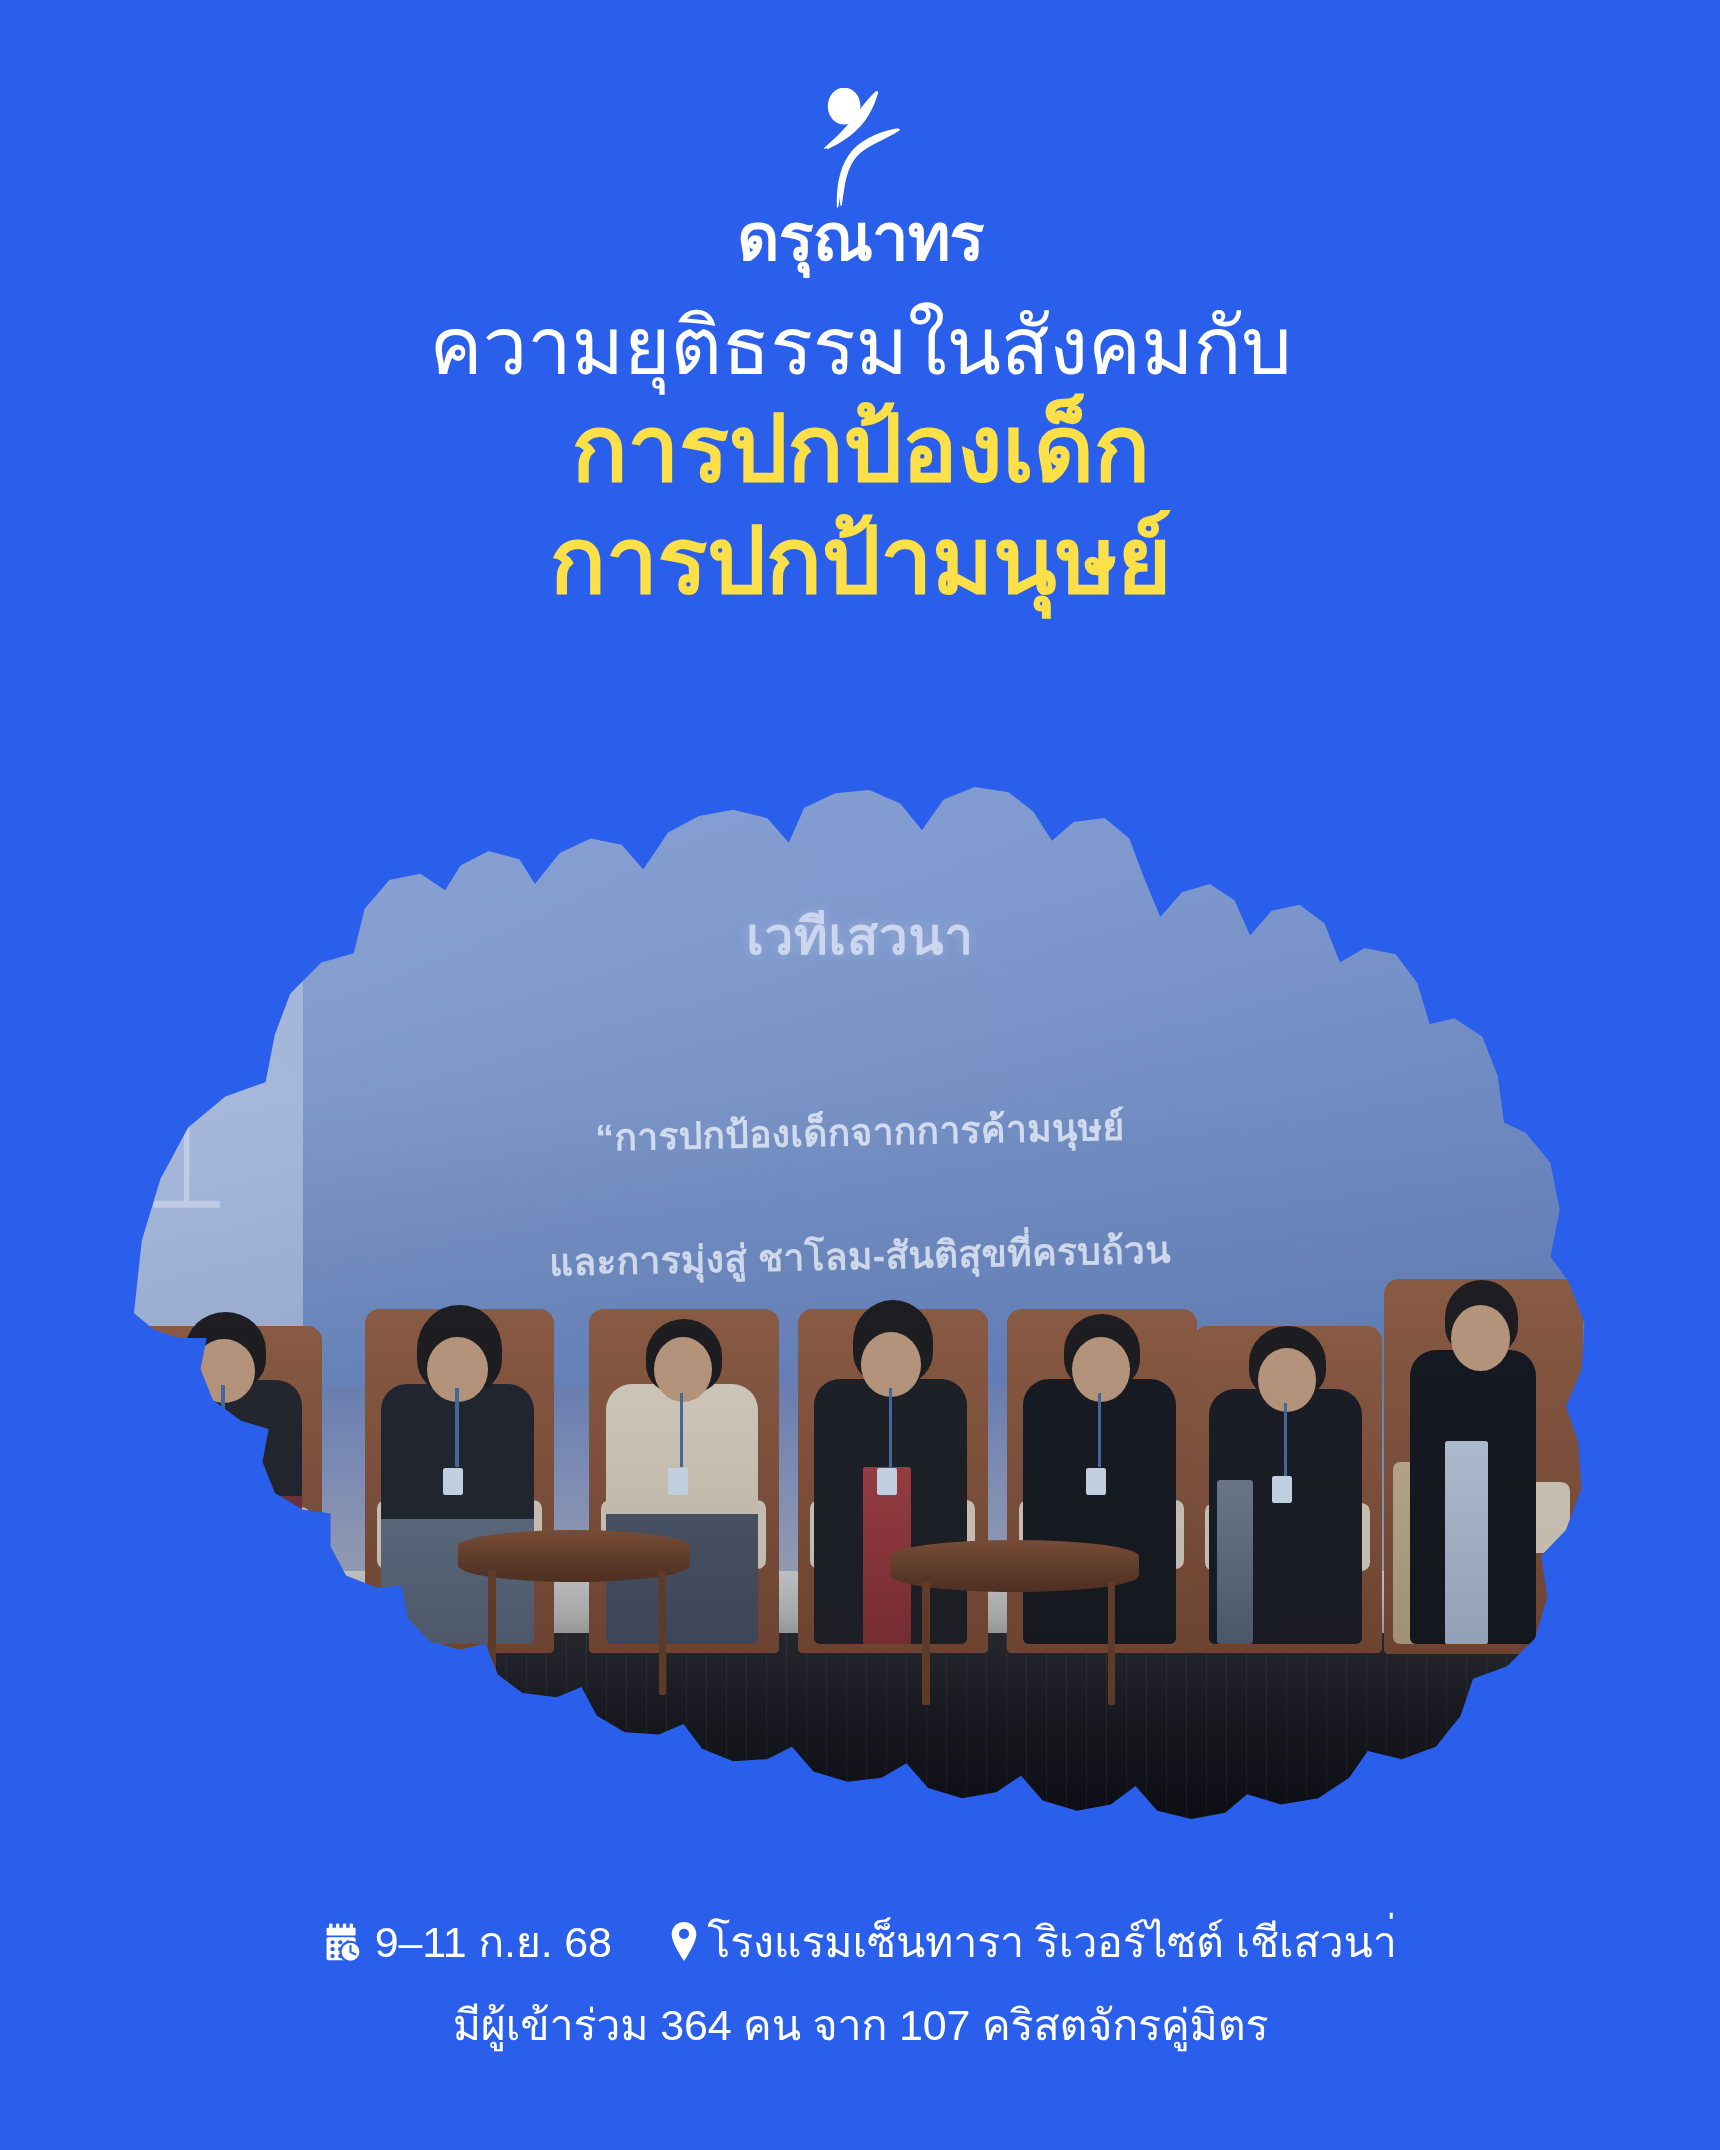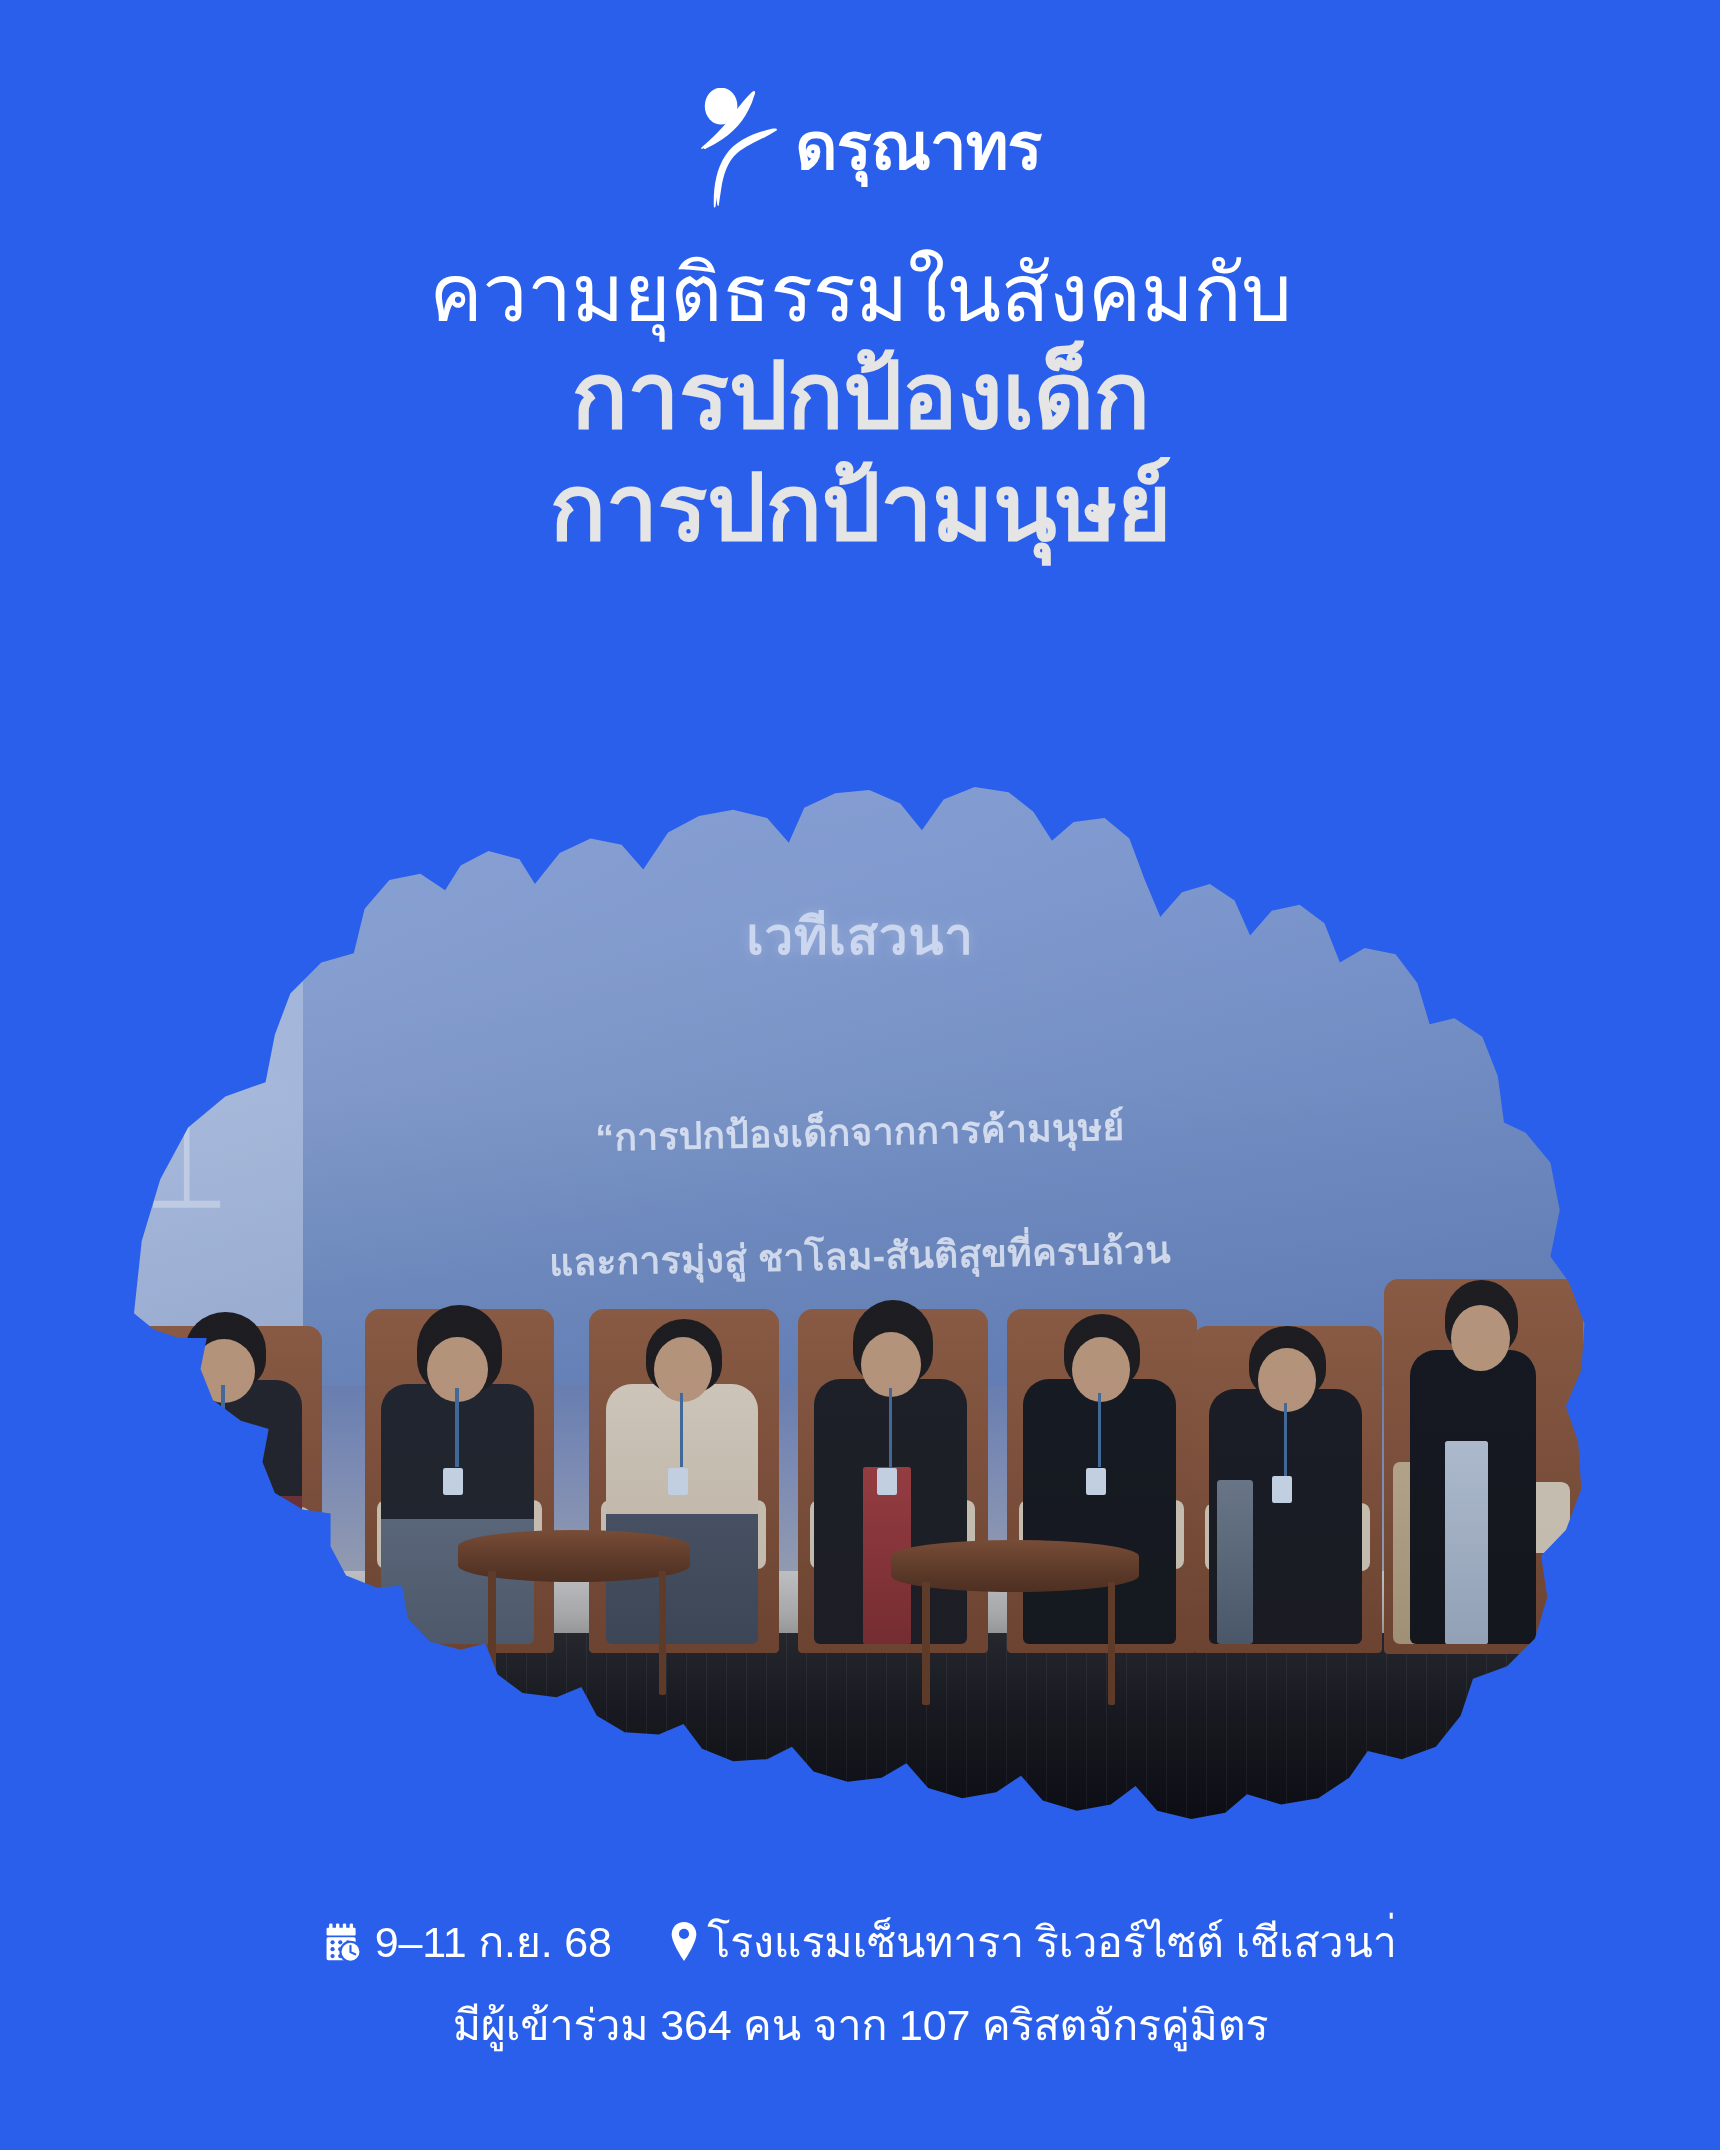--- a/index.html
+++ b/index.html
@@ -10,21 +10,21 @@
     overflow:hidden;
     position:relative;
   }
   .poster{
     position:absolute;inset:0;
     background:#2A5FEC;
     display:flex;flex-direction:column;align-items:center;
   }
 
   
-  .logo-block{margin-top:88px;display:flex;align-items:center;}
+  .logo-block{margin-top:88px;display:flex;flex-direction:column;align-items:center;}
   .logo-mark{width:116px;height:129px;display:block;}
   .logo-word{
     color:#ffffff;
     font-size:65px;
     font-weight:700;
     letter-spacing:-0.9px;
     line-height:1;
     margin-top:-12px;
     white-space:nowrap;
   }
@@ -33,21 +33,21 @@
   .headline{margin-top:30px;text-align:center;width:100%;}
   .hl-sub{
     color:#ffffff;
     font-size:80px;
     font-weight:400;
     line-height:1.18;
     letter-spacing:-0.4px;
     white-space:nowrap;
   }
   .hl-main{
-    color:#e5e5e5;
+    color:#fde047;
     font-size:93px;
     font-weight:800;
     line-height:1.2;
     letter-spacing:-0.4px;
     white-space:nowrap;
   }
 
   
   .photo-wrap{
     position:absolute;

